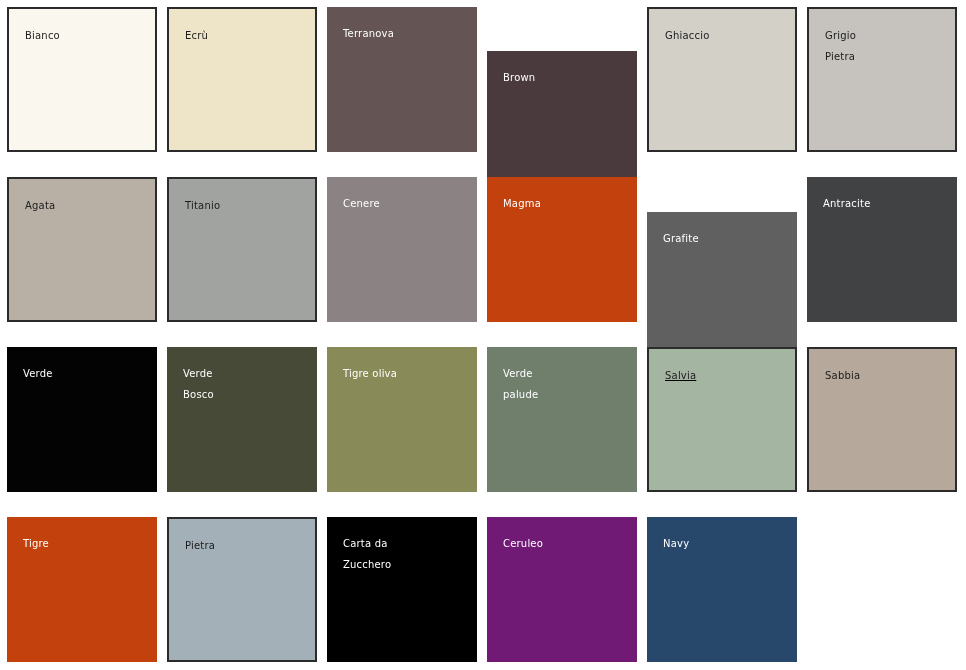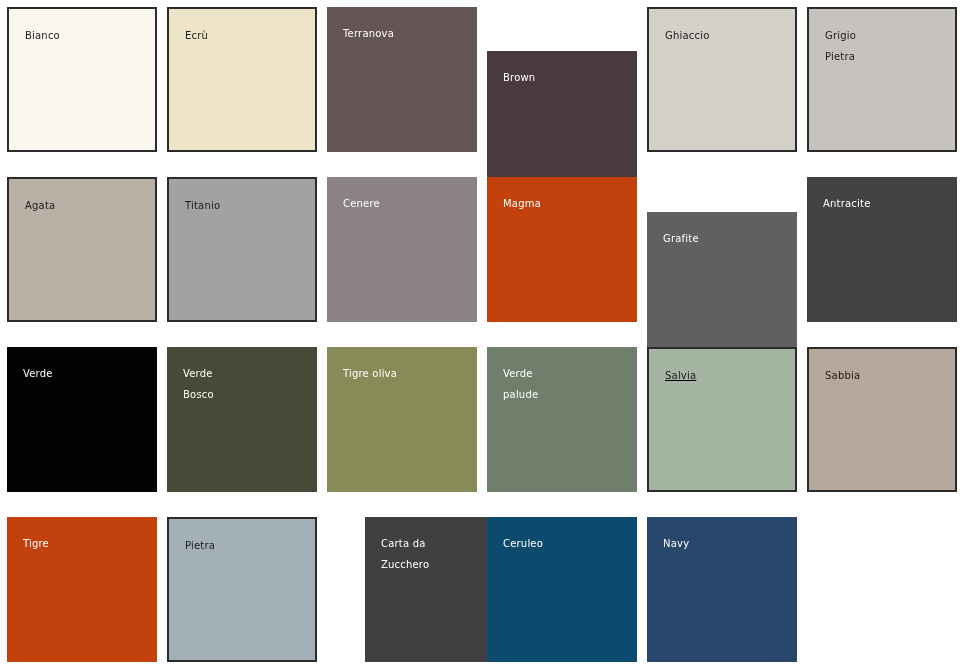--- a/index.html
+++ b/index.html
@@ -106,23 +106,23 @@
     </div>
     <div class="swatch light bordered" style="background: rgb(182, 169, 155); border-color: rgb(43, 43, 43);">
       <span class="swatch-label">Sabbia</span>
     </div>
     <div class="swatch dark" style="background: #c2410c;">
       <span class="swatch-label">Tigre</span>
     </div>
     <div class="swatch light bordered" style="background: rgb(163, 176, 183); border-color: rgb(43, 43, 43);">
       <span class="swatch-label">Pietra</span>
     </div>
-    <div class="swatch dark" style="background: #404040; margin-left: 38px;">
+    <div class="swatch dark" style="background: #000000;">
       <span class="swatch-label">Carta da
 Zucchero</span>
     </div>
-    <div class="swatch dark" style="background: #0c4a6e;">
+    <div class="swatch dark" style="background: #701a75;">
       <span class="swatch-label">Ceruleo</span>
     </div>
     <div class="swatch dark" style="background: rgb(39, 72, 107);">
       <span class="swatch-label">Navy</span>
     </div>
   </div>
 
 </body></html>

